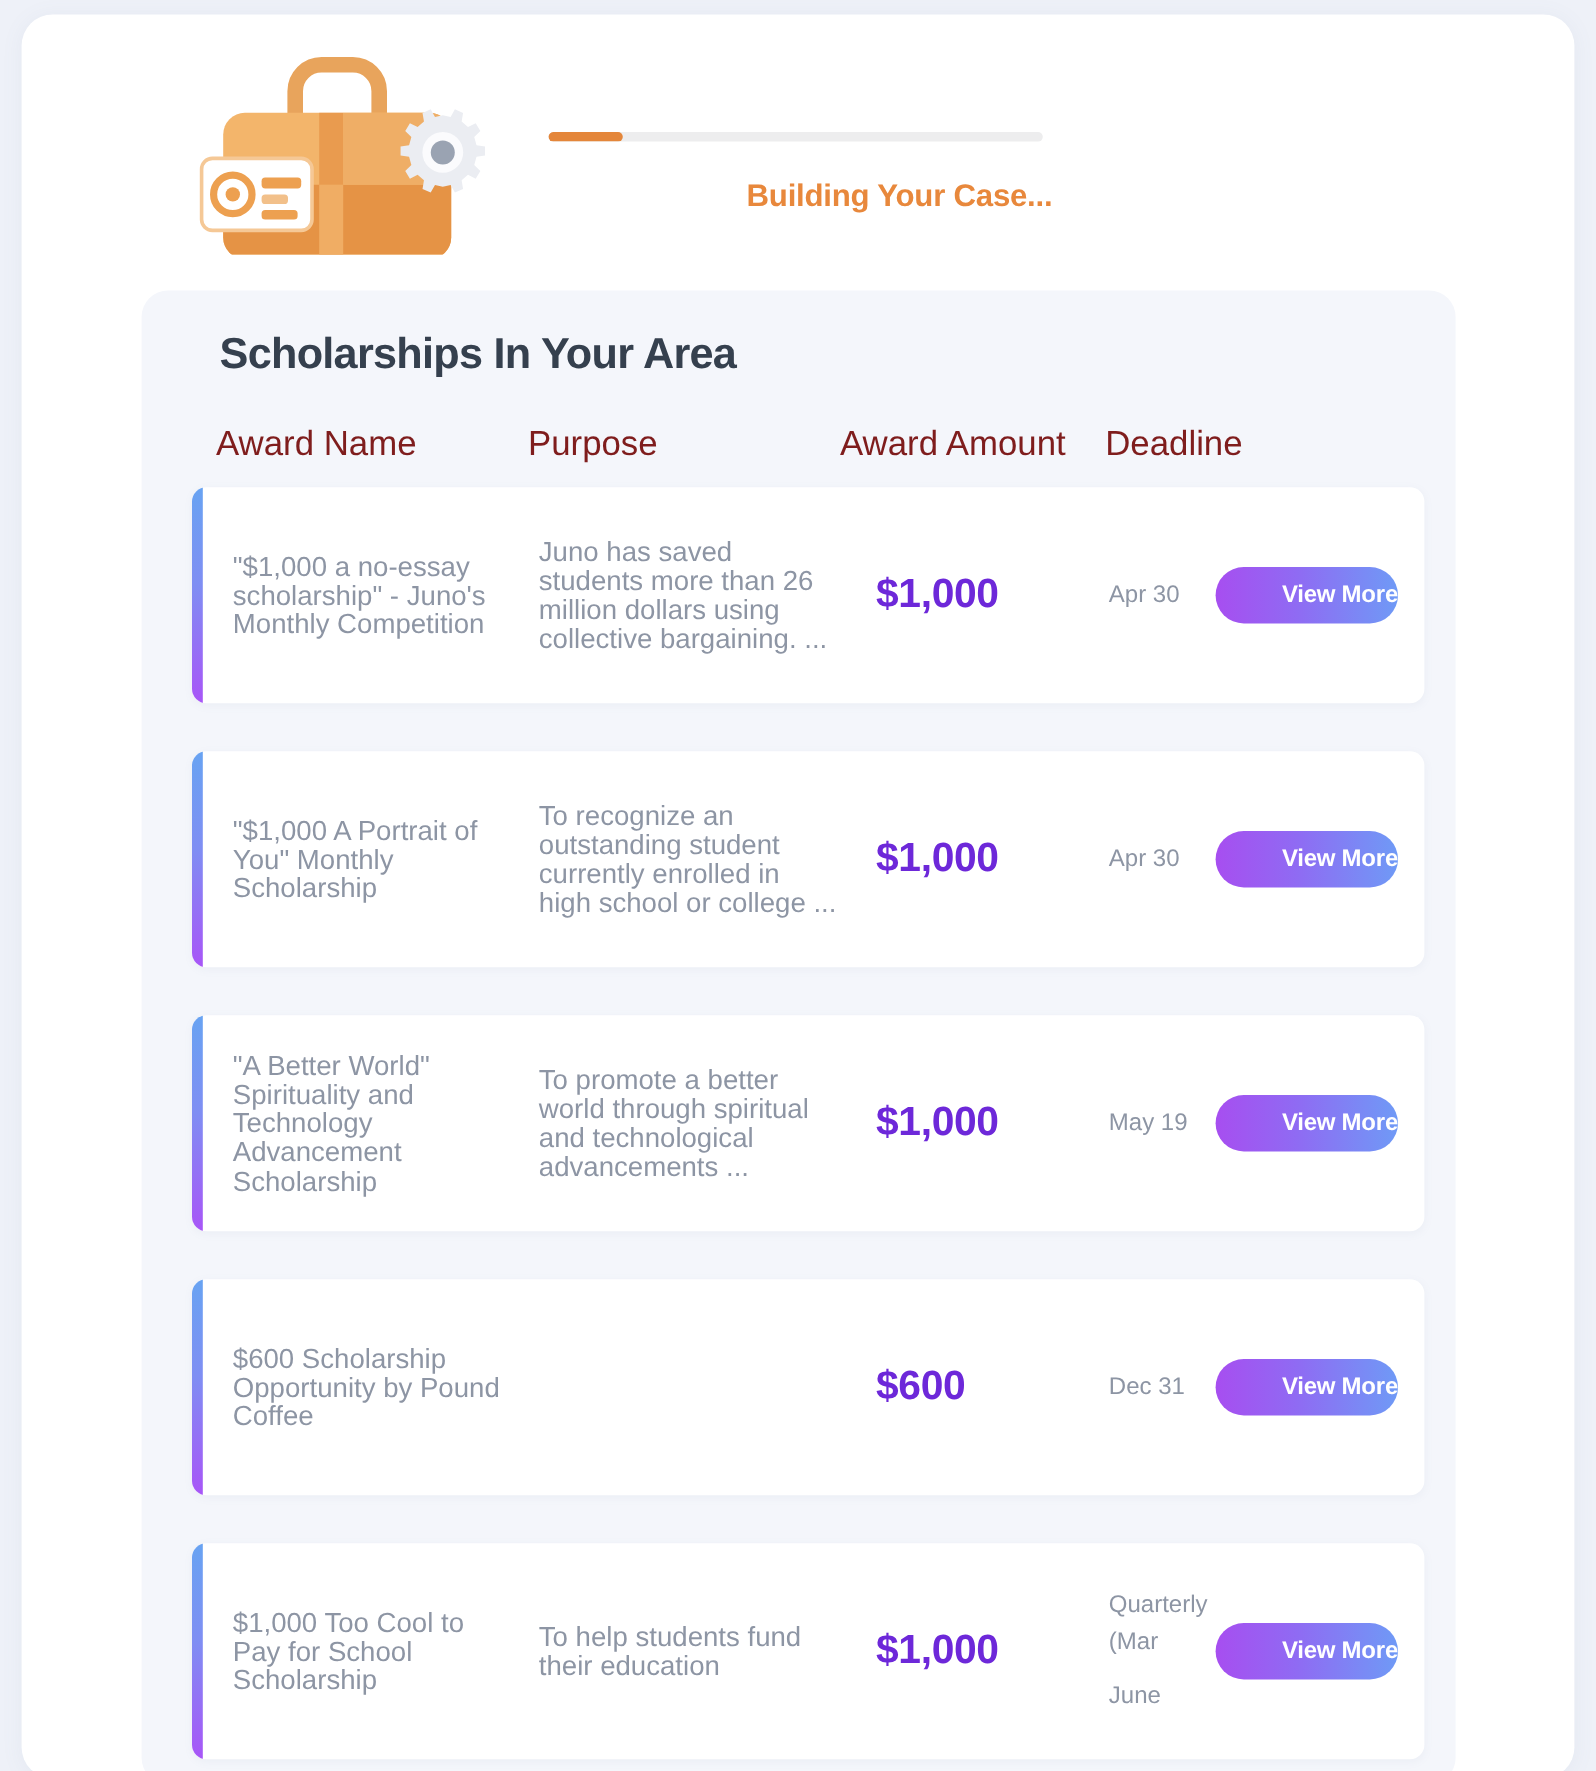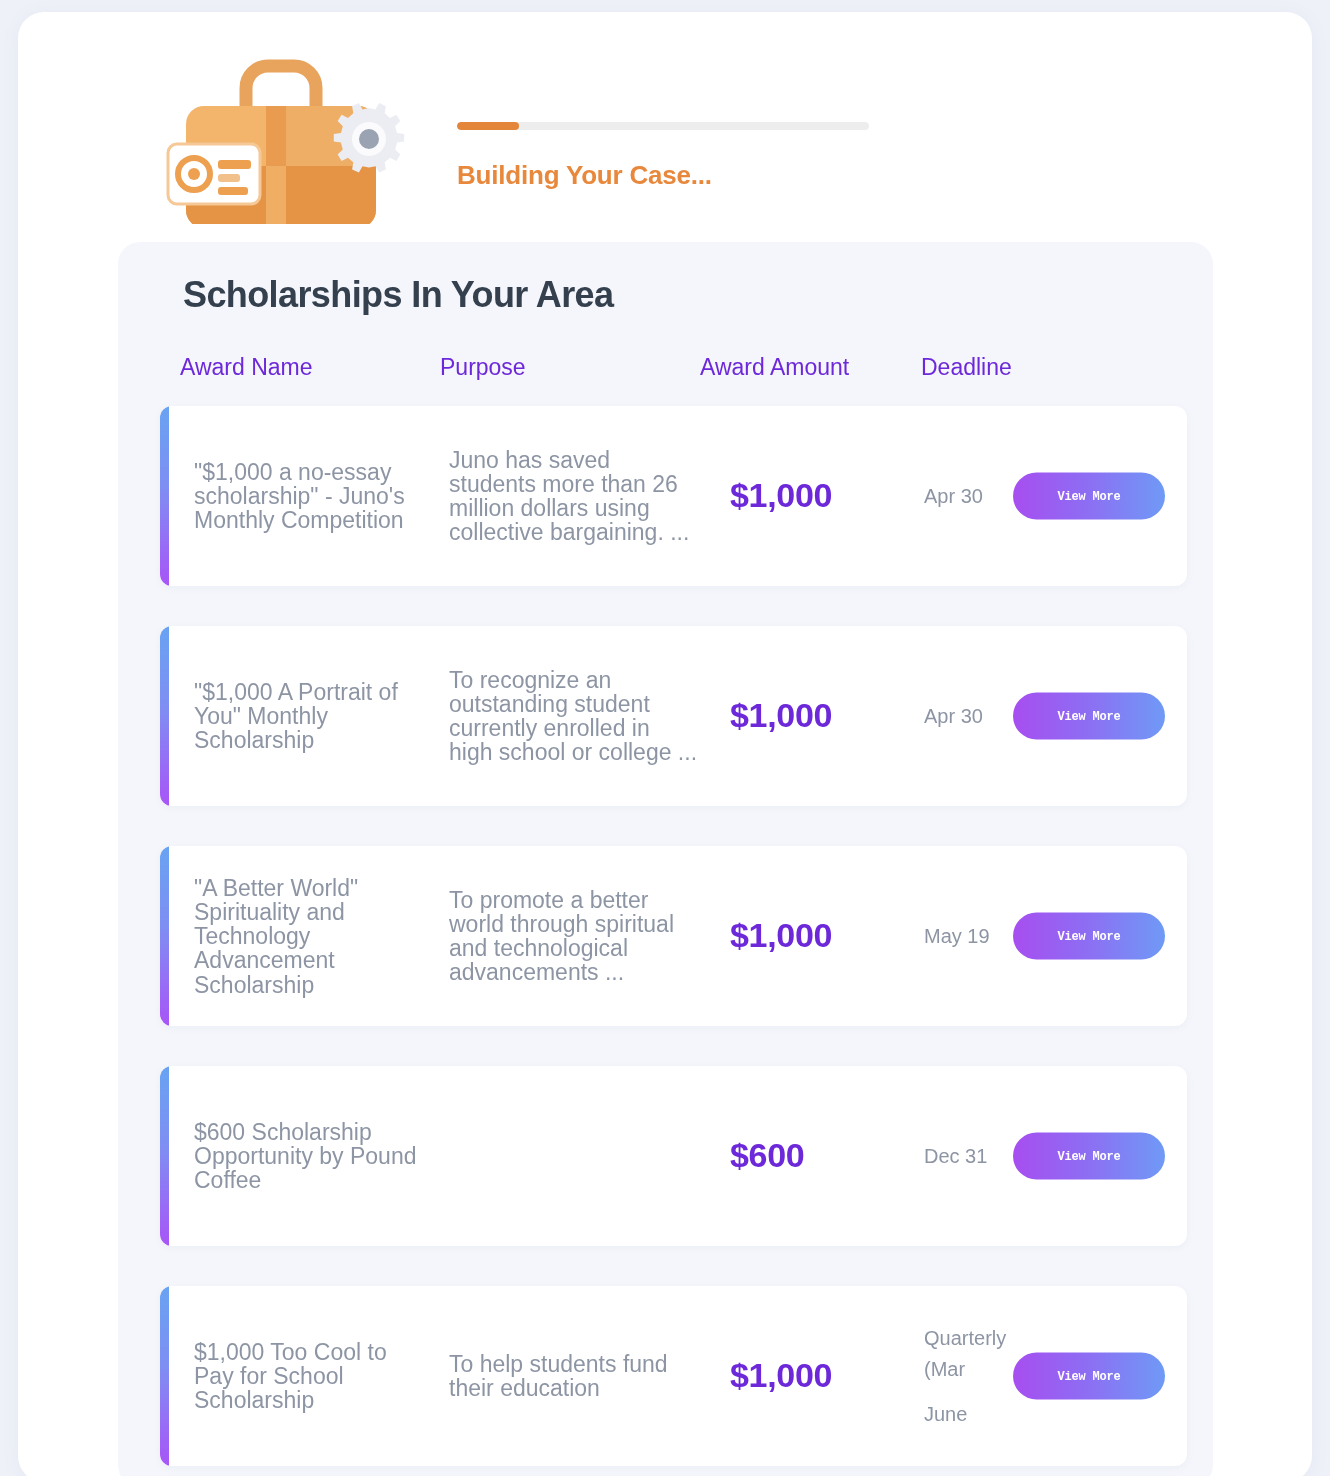--- a/index.html
+++ b/index.html
@@ -25,23 +25,24 @@
     height: 1470px;
     background: #ffffff;
     border-radius: 26px;
     box-shadow: 0 2px 18px rgba(120,132,158,0.07);
     overflow: hidden;
   }
 
   
   .header {
     position: absolute;
-    left: 0; top: 12px;
+    left: 0; top: 0;
     width: 100%;
     height: 228px;
+    text-align: right;
   }
 
   .brief-icon {
     position: absolute;
     left: 140px;
     top: 24px;
     width: 250px;
     height: 176px;
   }
 
@@ -102,22 +103,22 @@
   
   .col-head {
     position: absolute;
     left: 0;
     top: 112px;
     width: 100%;
     height: 44px;
   }
   .col-head span {
     position: absolute;
-    font-size: 23px;
-    color: #6d28d9;
+    font-size: 29px;
+    color: #7f1d1d;
     white-space: nowrap;
   }
   .ch-name     { left: 62px;  }
   .ch-purpose  { left: 322px; }
   .ch-amount   { left: 582px; text-align: center; }
   .ch-deadline { left: 803px; }
 
   
   .rows {
     position: absolute;
@@ -177,25 +178,26 @@
     position: absolute;
     right: 22px;
     top: 50%;
     transform: translateY(-50%);
     width: 152px;
     height: 47px;
     border: none;
     border-radius: 24px;
     background: linear-gradient(to right, #a74ef0 0%, #8f6bf3 45%, #6f9af6 100%);
     color: #ffffff;
-    font-family: Liberation Mono, monospace;
-    font-size: 12px;
+    font-family: Liberation Sans, sans-serif;
+    font-size: 20px;
     font-weight: bold;
     letter-spacing: -0.2px;
     cursor: pointer;
+    text-align: right;
   }
 
   
   .c-deadline .dl-gap { display: block; height: 14px; }
 </style>
 </head>
 <body>
 
 <div class="app-card">
 

